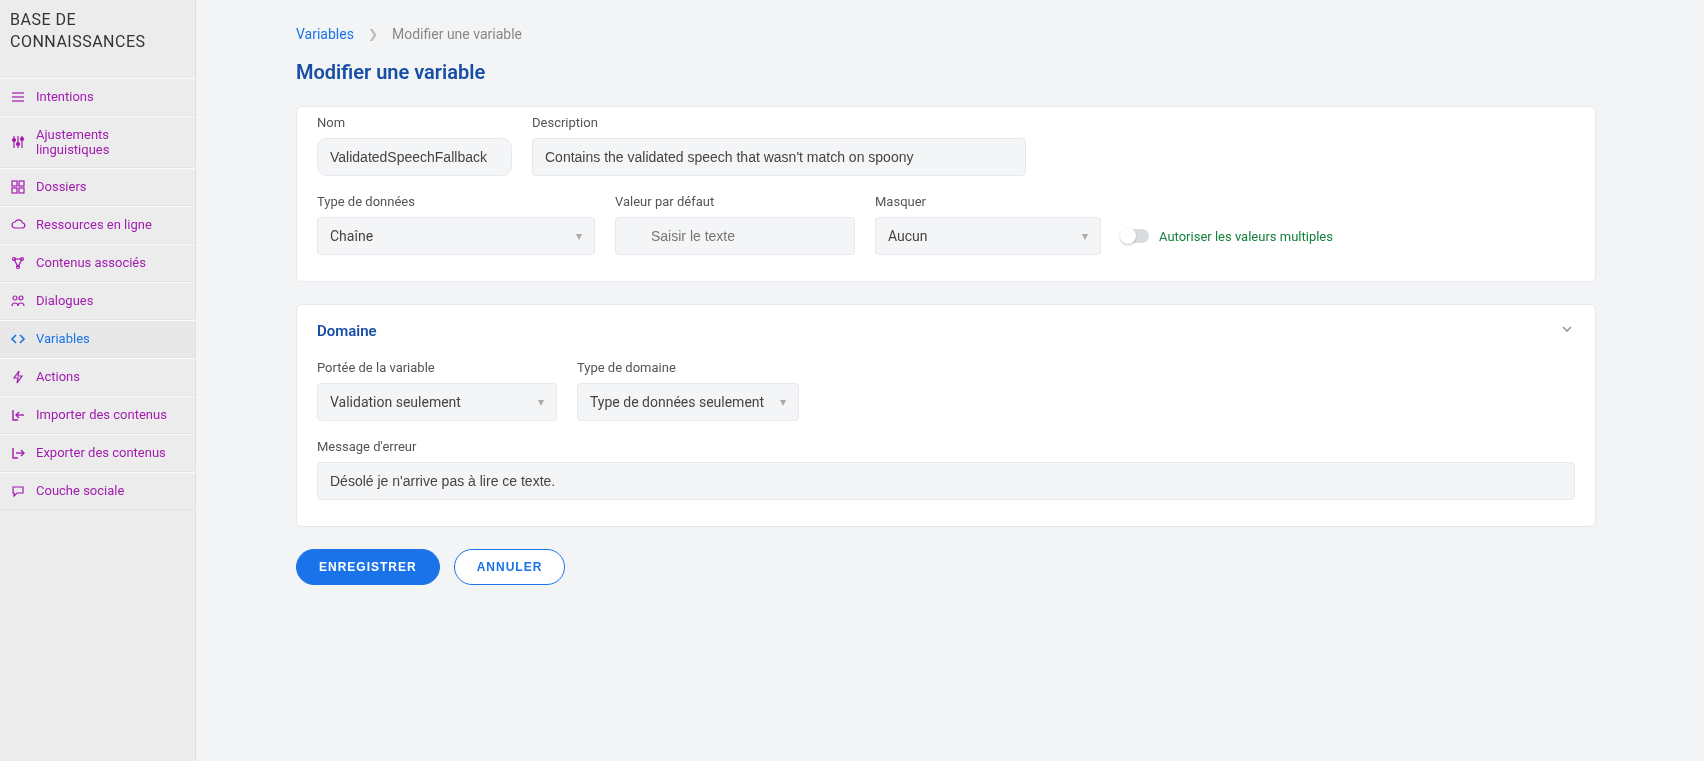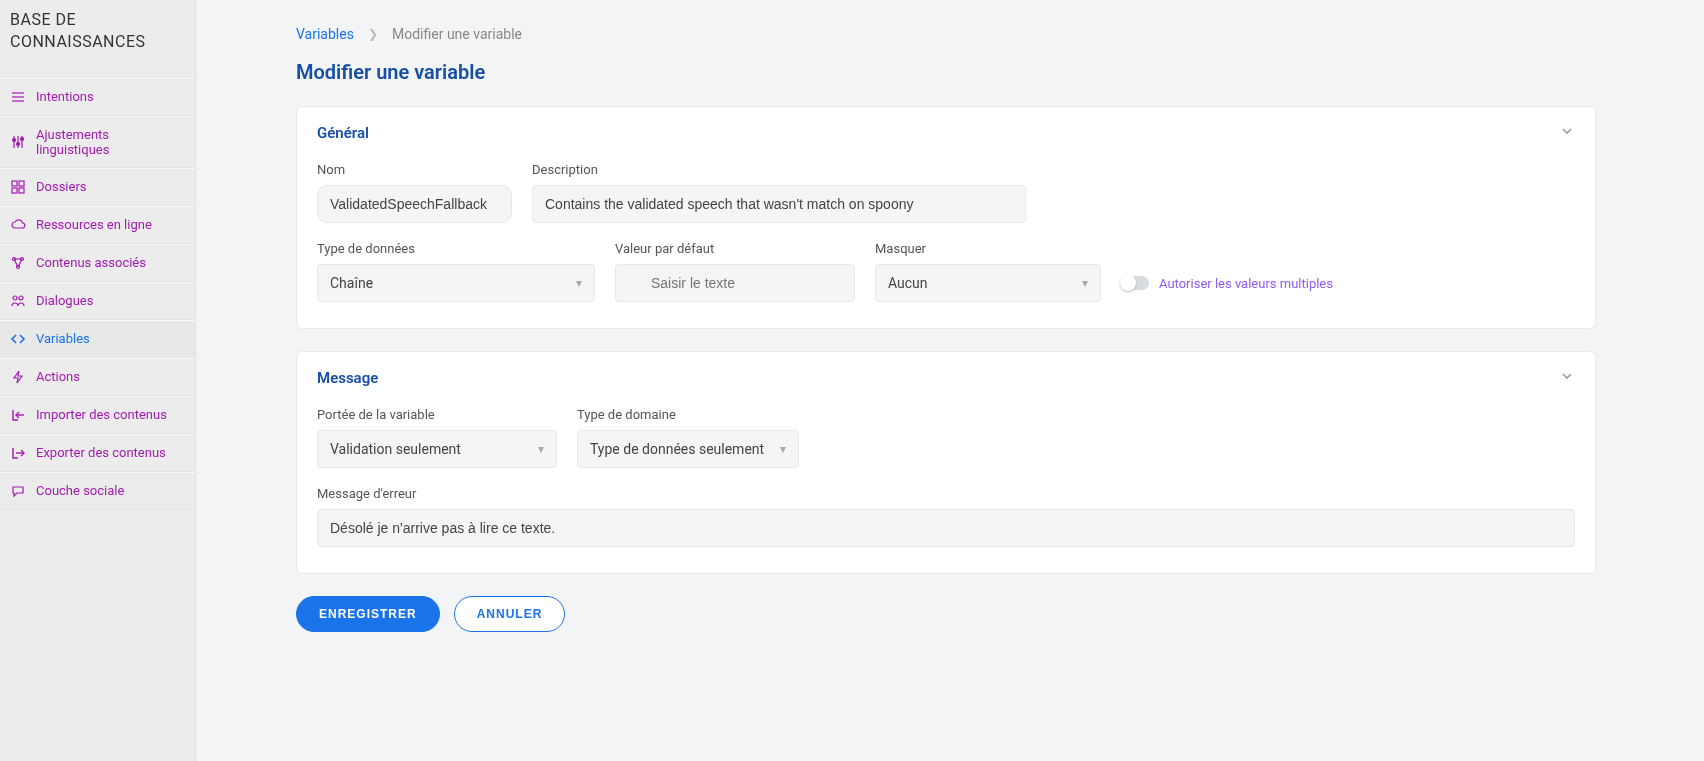--- a/index.html
+++ b/index.html
@@ -35,21 +35,21 @@
 .w-desc { width: 494px; }
 .w-type { width: 278px; }
 .w-def { width: 240px; padding-left: 35px; }
 .w-mask { width: 226px; }
 .w-scope { width: 240px; }
 .w-dtype { width: 222px; }
 .w-err { width: 100%; }
 .toggle-field { display: flex; align-items: center; gap: 10px; height: 38px; }
 .toggle { width: 28px; height: 14px; background: #d9dde1; border-radius: 10px; position: relative; cursor: pointer; }
 .toggle::after { content: ""; position: absolute; width: 16px; height: 16px; background: #fff; border-radius: 50%; top: -1px; left: -1px; box-shadow: 0 1px 2px rgba(0,0,0,0.25); }
-.toggle-label { font-size: 13px; color: #8b5cf6; }
+.toggle-label { font-size: 13px; color: #15803d; }
 .actions { display: flex; gap: 14px; margin-top: 14px; }
 .btn-primary { background: #1a73e8; color: #fff; border: 1px solid #1a73e8; border-radius: 22px; padding: 10px 22px; font-size: 12px; letter-spacing: 1px; font-weight: 600; cursor: pointer; text-align: center; }
 .btn-secondary { background: #fff; color: #1a73e8; border: 1px solid #1a73e8; border-radius: 22px; padding: 10px 22px; font-size: 12px; letter-spacing: 1px; font-weight: 600; cursor: pointer; }
 svg { width: 16px; height: 16px; }
 </style>
 </head>
 <body>
 
 <div class="app">
   <aside class="sidebar">
@@ -171,26 +171,20 @@
   <main class="main">
     <div class="breadcrumb">
       <span class="breadcrumb-link">Variables</span>
       <span class="breadcrumb-sep">❯</span>
       <span class="breadcrumb-current">Modifier une variable</span>
     </div>
 
     <h1 class="page-title">Modifier une variable</h1>
 
     <section class="card">
-      <div class="card-header">
-        <div class="card-title">Général</div>
-        <span class="chevron"><svg viewBox="0 0 16 16" fill="none" stroke="currentColor" stroke-width="1.6">
-              <polyline points="4,6 8,10 12,6"></polyline>
-            </svg></span>
-      </div>
       <div class="card-body">
         <div class="row">
           <div class="field">
             <label class="field-lbl">Nom</label>
             <input type="text" class="input w-nom" value="ValidatedSpeechFallback" style="">
           </div>
           <div class="field">
             <label class="field-lbl">Description</label>
             <input type="text" class="input w-desc" value="Contains the validated speech that wasn't match on spoony" style="">
           </div>
@@ -217,21 +211,21 @@
           <div class="toggle-field">
             <div class="toggle"></div>
             <span class="toggle-label">Autoriser les valeurs multiples</span>
           </div>
         </div>
       </div>
     </section>
 
     <section class="card">
       <div class="card-header">
-        <div class="card-title">Message</div>
+        <div class="card-title">Domaine</div>
         <span class="chevron"><svg viewBox="0 0 16 16" fill="none" stroke="currentColor" stroke-width="1.6">
               <polyline points="4,6 8,10 12,6"></polyline>
             </svg></span>
       </div>
       <div class="card-body">
         <div class="row">
           <div class="field">
             <label class="field-lbl">Portée de la variable</label>
             <div class="select w-scope">
               <span>Validation seulement</span>

